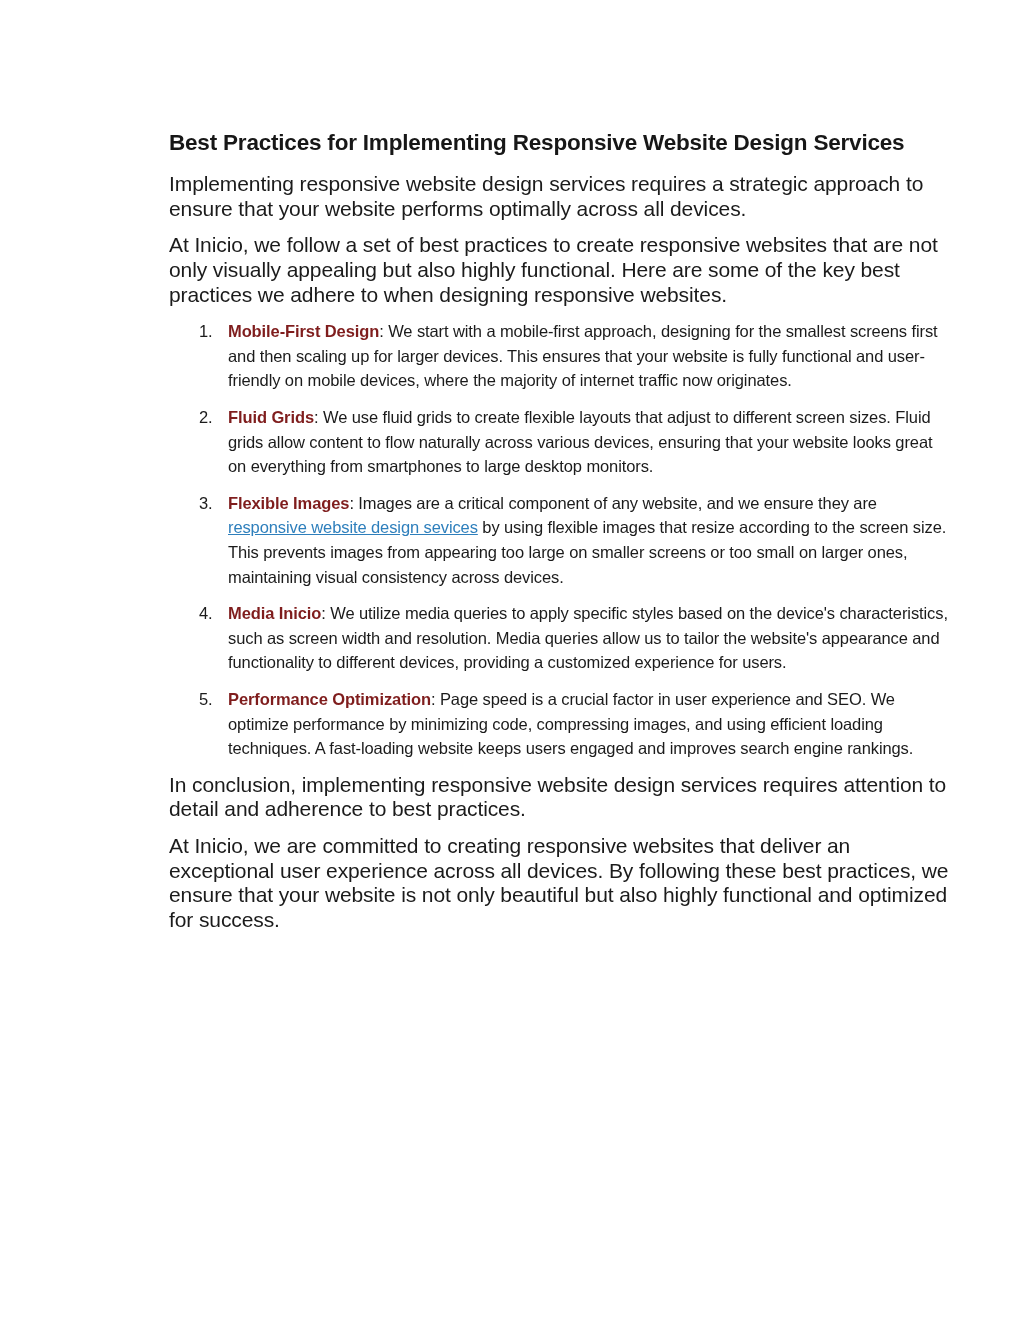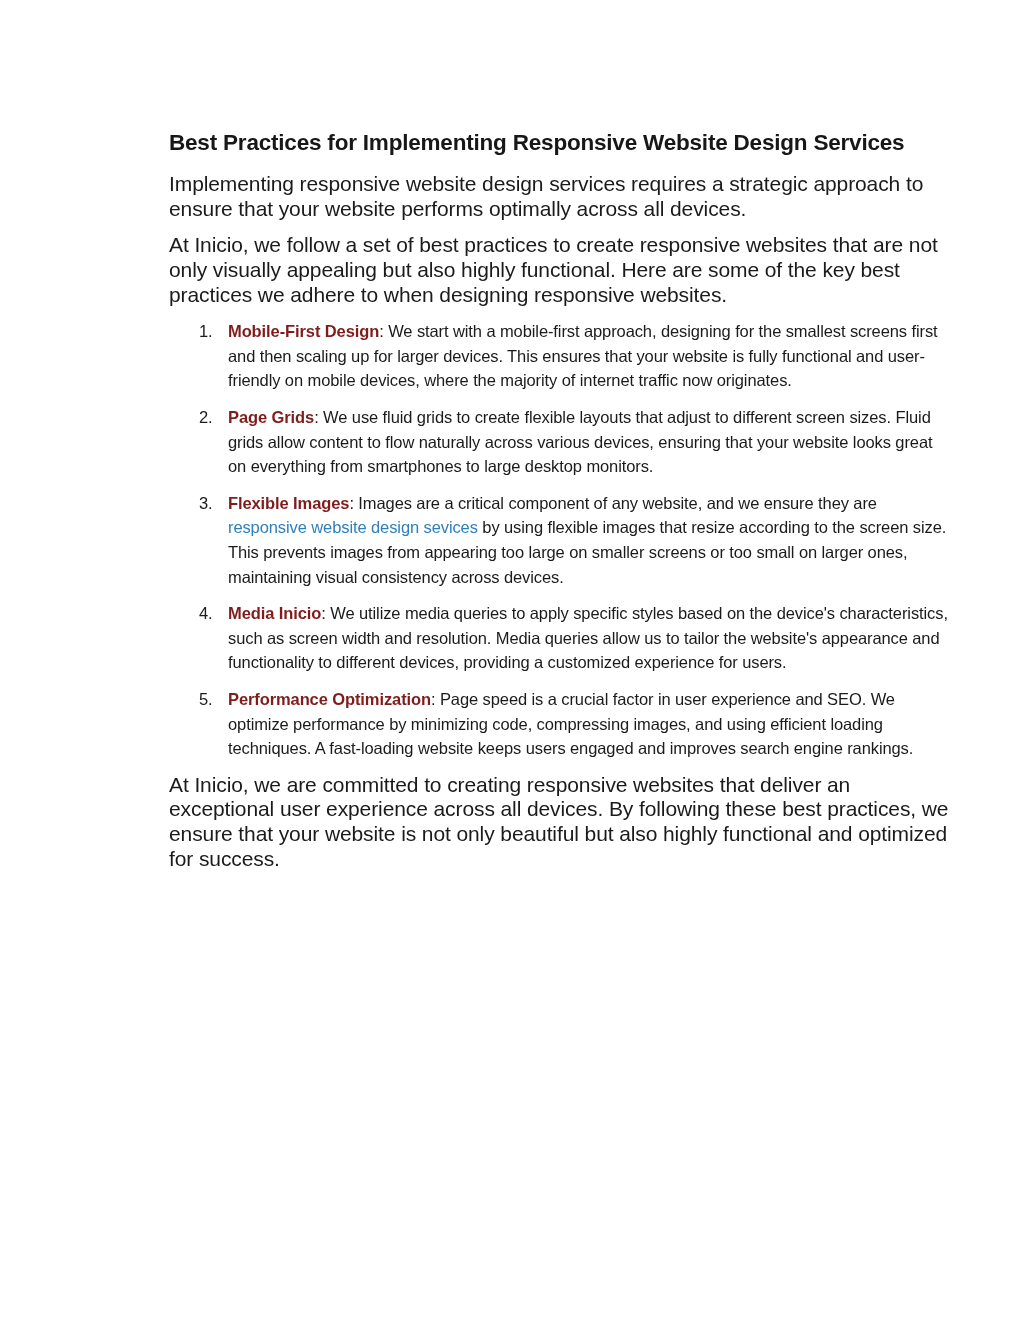--- a/index.html
+++ b/index.html
@@ -51,20 +51,21 @@
   .list-num {
     position: absolute;
     left: 30px;
     top: 0;
   }
   .lead {
     font-weight: bold;
     color: #7f1d1d;
   }
   .doc-link {
+    text-decoration: underline;
     cursor: pointer;
   }
 </style>
 </head>
 <body>
 
 <div class="page" style="background: rgb(255, 255, 255); color: rgb(27, 27, 27);">
   <div class="content">
 
     <h1 class="doc-title">Best Practices for Implementing Responsive Website Design Services</h1>
@@ -75,37 +76,38 @@
 
     <div class="list">
 
       <div class="list-item">
         <span class="list-num">1.</span>
         <span class="lead">Mobile-First Design</span><span>: We start with a mobile-first approach, designing for the smallest screens first and then scaling up for larger devices. This ensures that your website is fully functional and user-friendly on mobile devices, where the majority of internet traffic now originates.</span>
       </div>
 
       <div class="list-item">
         <span class="list-num">2.</span>
-        <span class="lead">Page Grids</span><span>: We use fluid grids to create flexible layouts that adjust to different screen sizes. Fluid grids allow content to flow naturally across various devices, ensuring that your website looks great on everything from smartphones to large desktop monitors.</span>
+        <span class="lead">Fluid Grids</span><span>: We use fluid grids to create flexible layouts that adjust to different screen sizes. Fluid grids allow content to flow naturally across various devices, ensuring that your website looks great on everything from smartphones to large desktop monitors.</span>
       </div>
 
       <div class="list-item">
         <span class="list-num">3.</span>
         <span class="lead">Flexible Images</span><span>: Images are a critical component of any website, and we ensure they are </span><a class="doc-link" style="color: rgb(46, 127, 188);">responsive website design sevices</a><span> by using flexible images that resize according to the screen size. This prevents images from appearing too large on smaller screens or too small on larger ones, maintaining visual consistency across devices.</span>
       </div>
 
       <div class="list-item">
         <span class="list-num">4.</span>
         <span class="lead">Media Inicio</span><span>: We utilize media queries to apply specific styles based on the device's characteristics, such as screen width and resolution. Media queries allow us to tailor the website's appearance and functionality to different devices, providing a customized experience for users.</span>
       </div>
 
       <div class="list-item">
         <span class="list-num">5.</span>
         <span class="lead">Performance Optimization</span><span>: Page speed is a crucial factor in user experience and SEO. We optimize performance by minimizing code, compressing images, and using efficient loading techniques. A fast-loading website keeps users engaged and improves search engine rankings.</span>
       </div>
 
     </div>
 
+    <p class="para">In conclusion, implementing responsive website design services requires attention to detail and adherence to best practices.</p>
 
     <p class="para">At Inicio, we are committed to creating responsive websites that deliver an exceptional user experience across all devices. By following these best practices, we ensure that your website is not only beautiful but also highly functional and optimized for success.</p>
 
   </div>
 </div>
 
 </body></html>

